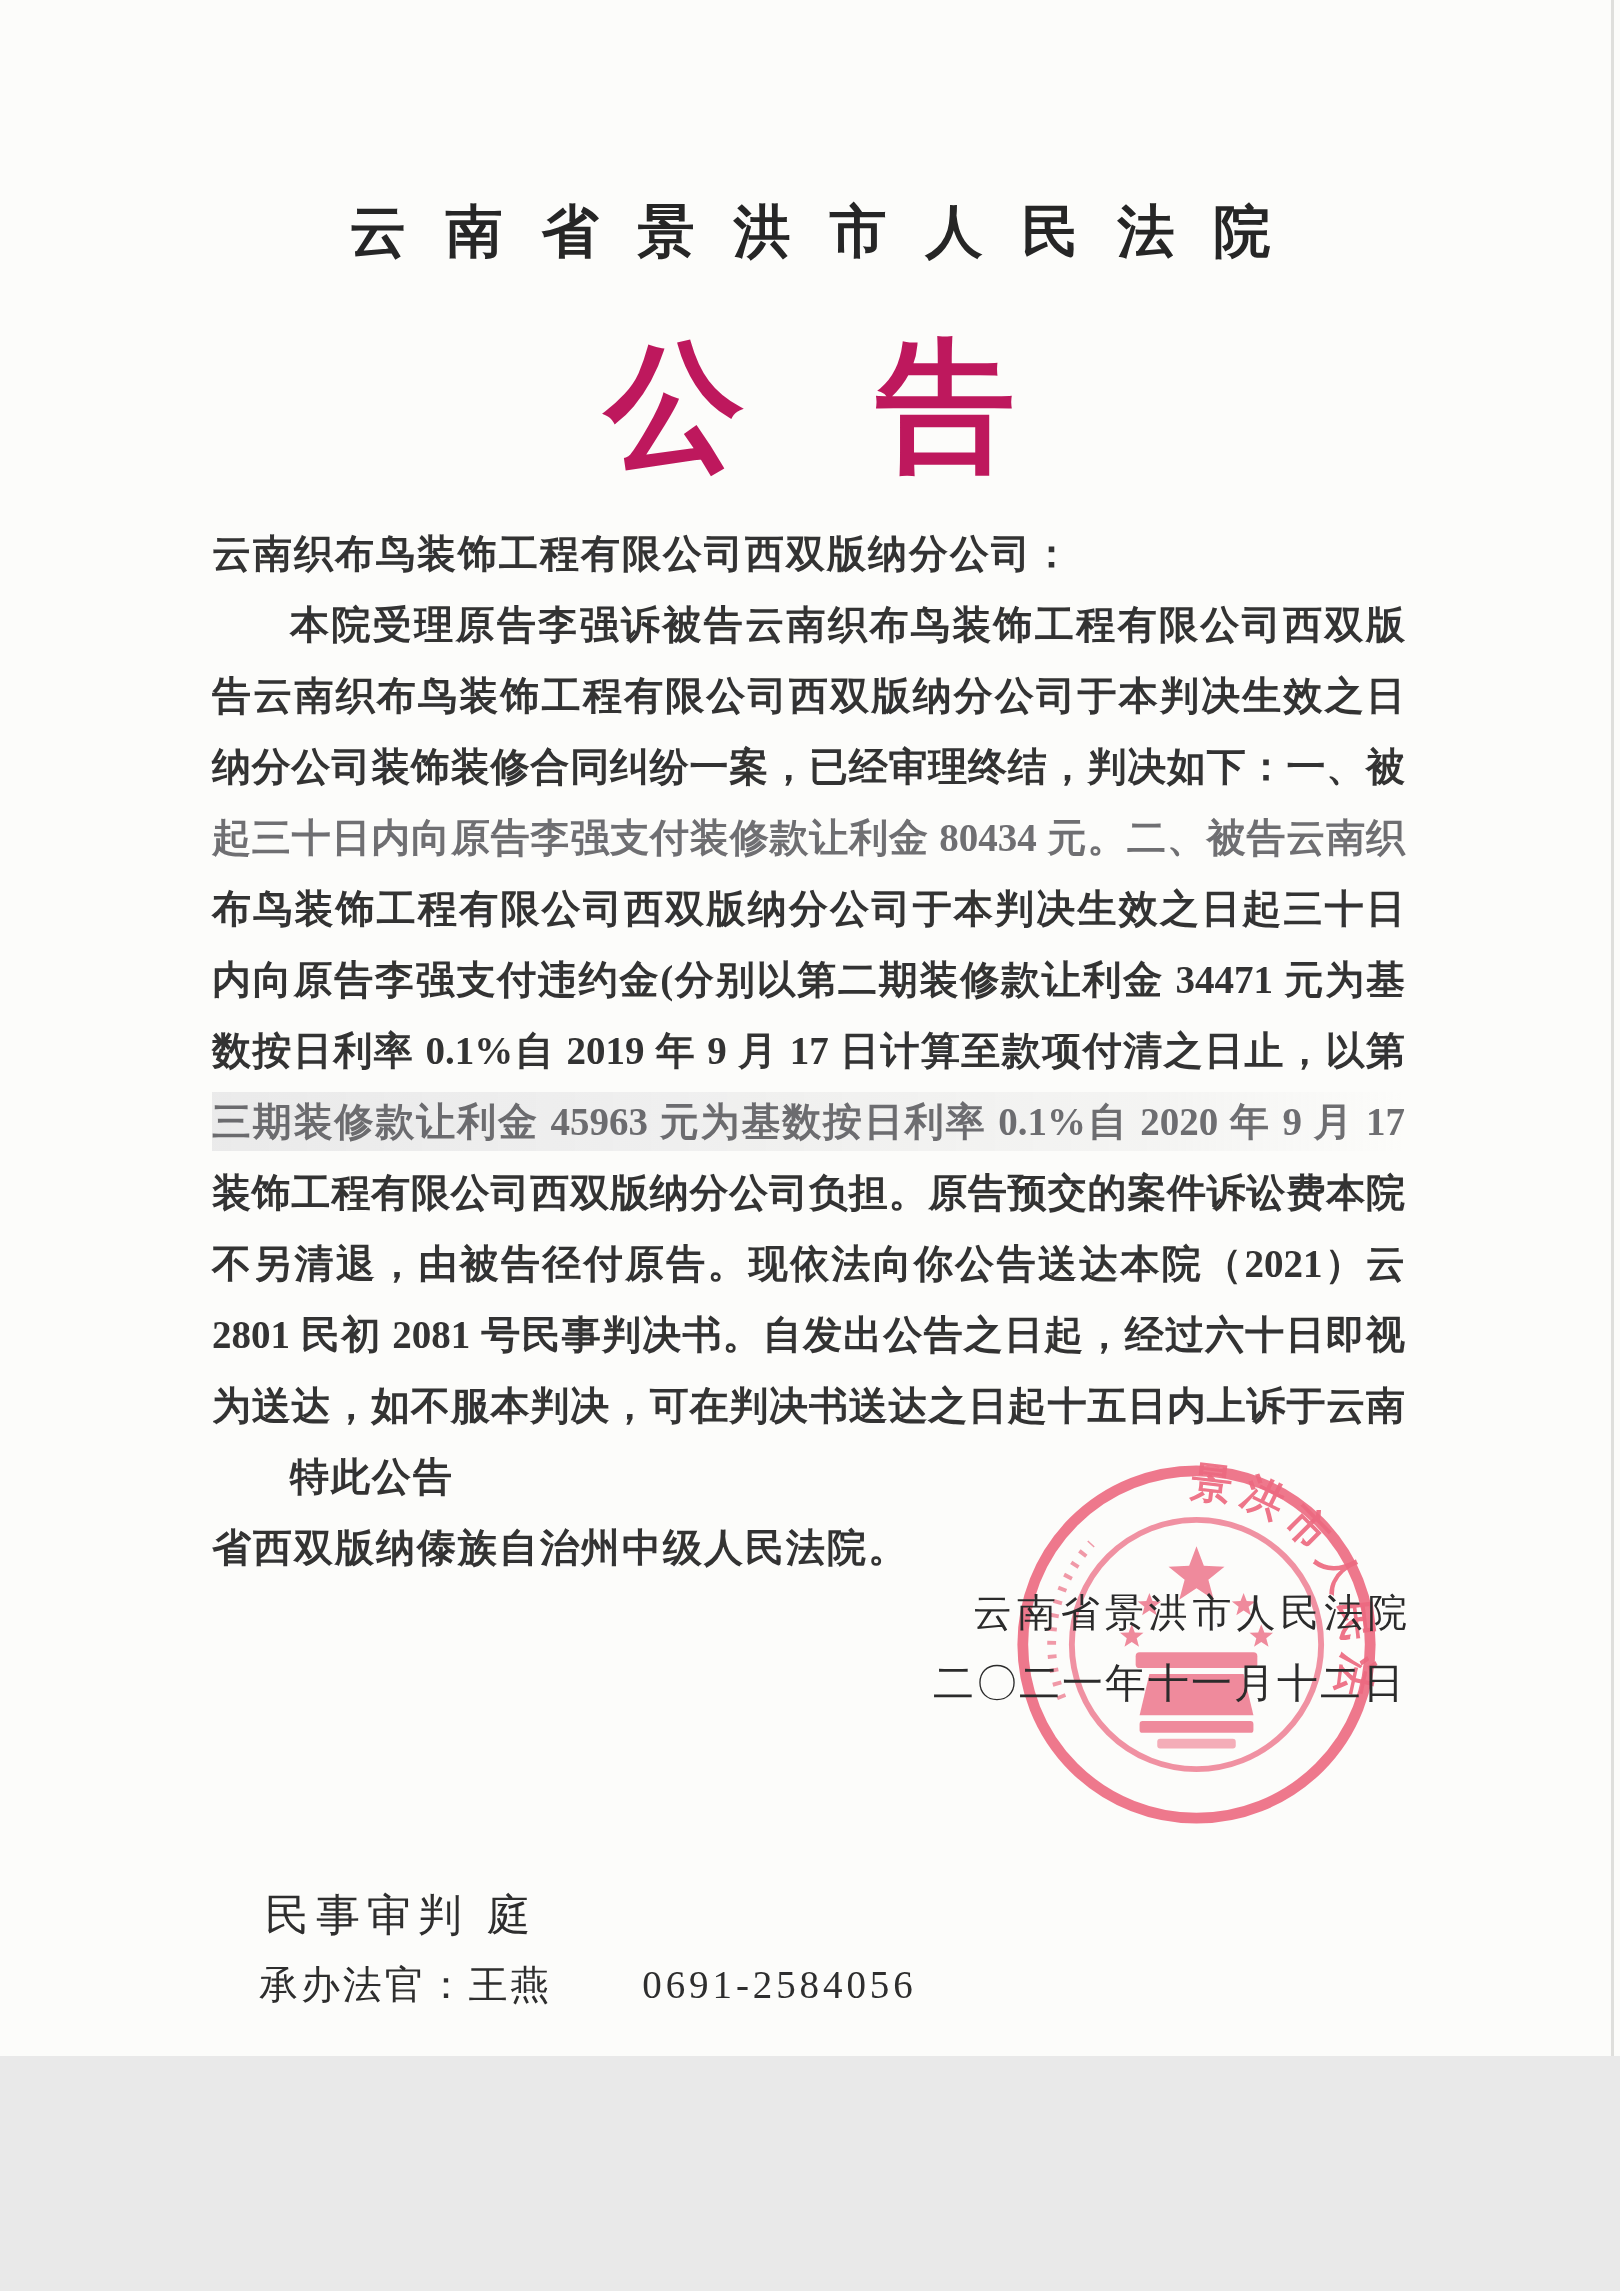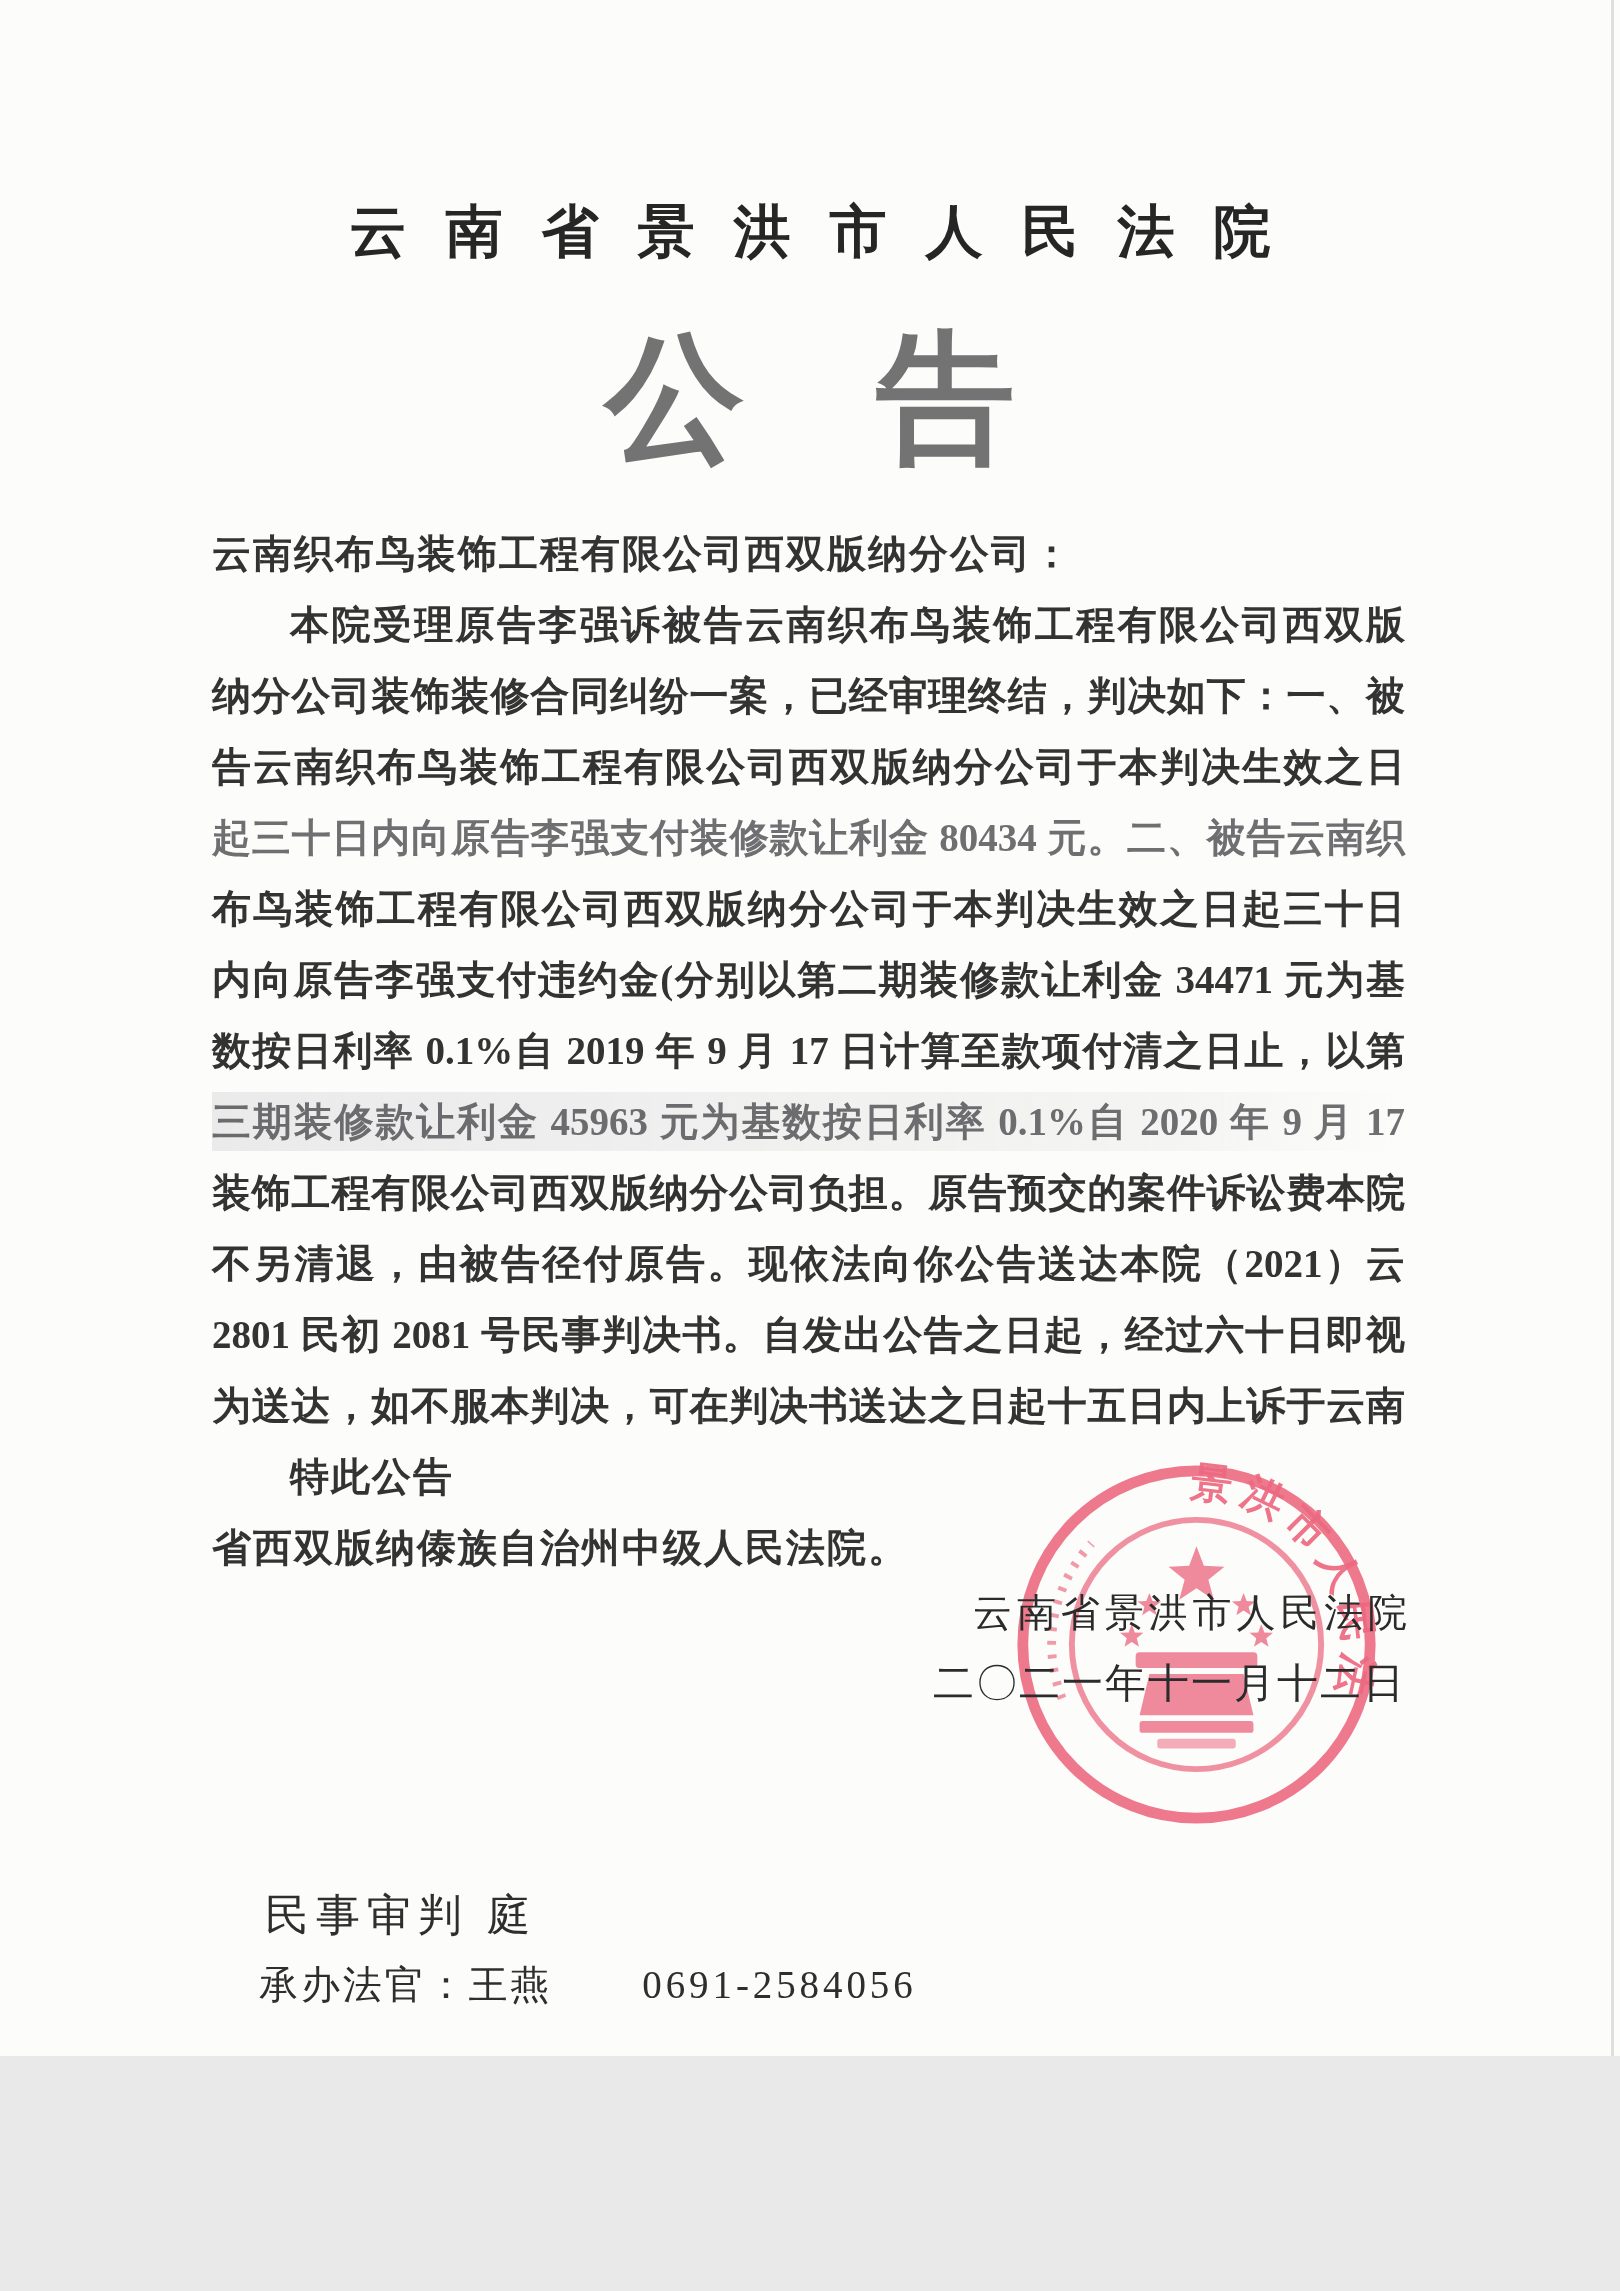--- a/index.html
+++ b/index.html
@@ -16,25 +16,25 @@
   .court-heading{
     position:absolute;top:194px;left:0;right:0;
     margin:0;
     text-align:center;
     font-size:57px;font-weight:700;
     letter-spacing:39px;text-indent:39px;
     color:#262626;
   }
   .notice-heading{
     position:absolute;top:302px;left:0;right:0;
-    margin:4px;
+    margin:12px;
     text-align:center;
     font-size:139px;font-weight:700;
     letter-spacing:132px;text-indent:132px;
-    color:#737373;
+    color:#be185d;
   }
   
   .body-block{
     position:absolute;top:512px;left:200px;width:1217px;
     font-size:39px;line-height:59px;
     color:#333;
   }
   .body-block p{margin:12px;padding:0;white-space:nowrap;font-weight:bold;}
   .jline{
     white-space:normal;
@@ -90,22 +90,22 @@
 <body>
 
 <div class="page">
 
   <h1 class="court-heading">云南省景洪市人民法院</h1>
   <h2 class="notice-heading">公告</h2>
 
   <div class="body-block">
     <p class="plainline">云南织布鸟装饰工程有限公司西双版纳分公司：</p>
     <p class="jline indent">本院受理原告李强诉被告云南织布鸟装饰工程有限公司西双版</p>
+    <p class="jline">告云南织布鸟装饰工程有限公司西双版纳分公司于本判决生效之日</p>
     <p class="jline">纳分公司装饰装修合同纠纷一案，已经审理终结，判决如下：一、被</p>
-    <p class="jline">告云南织布鸟装饰工程有限公司西双版纳分公司于本判决生效之日</p>
     <p class="jline faded">起三十日内向原告李强支付装修款让利金 80434 元。二、被告云南织</p>
     <p class="jline">布鸟装饰工程有限公司西双版纳分公司于本判决生效之日起三十日</p>
     <p class="jline">内向原告李强支付违约金(分别以第二期装修款让利金 34471 元为基</p>
     <p class="jline">数按日利率 0.1%自 2019 年 9 月 17 日计算至款项付清之日止，以第</p>
     <p class="jline faded smudge">三期装修款让利金 45963 元为基数按日利率 0.1%自 2020 年 9 月 17</p>
     <p class="jline">装饰工程有限公司西双版纳分公司负担。原告预交的案件诉讼费本院</p>
     <p class="jline">不另清退，由被告径付原告。现依法向你公告送达本院（2021）云</p>
     <p class="jline">2801 民初 2081 号民事判决书。自发出公告之日起，经过六十日即视</p>
     <p class="jline">为送达，如不服本判决，可在判决书送达之日起十五日内上诉于云南</p>
     <p class="plainline indent">特此公告</p>

